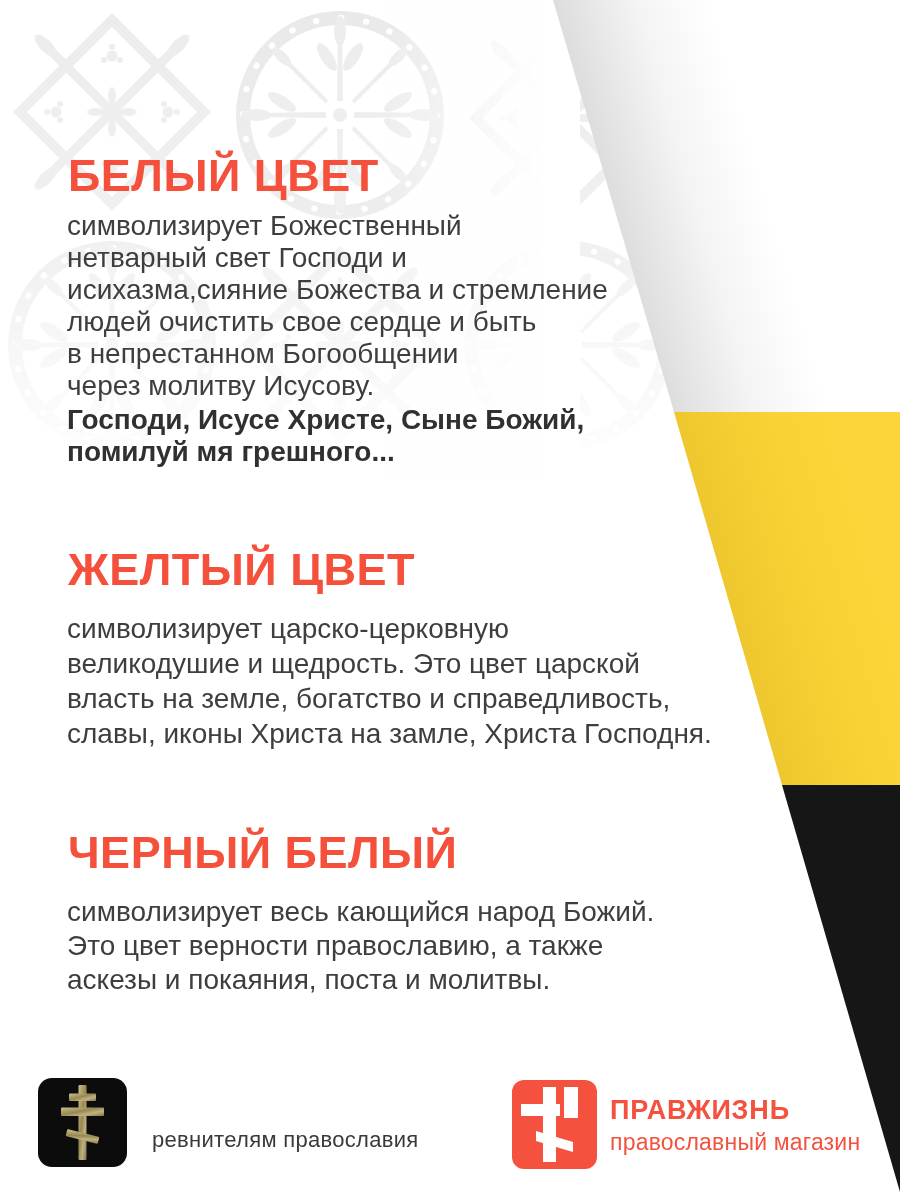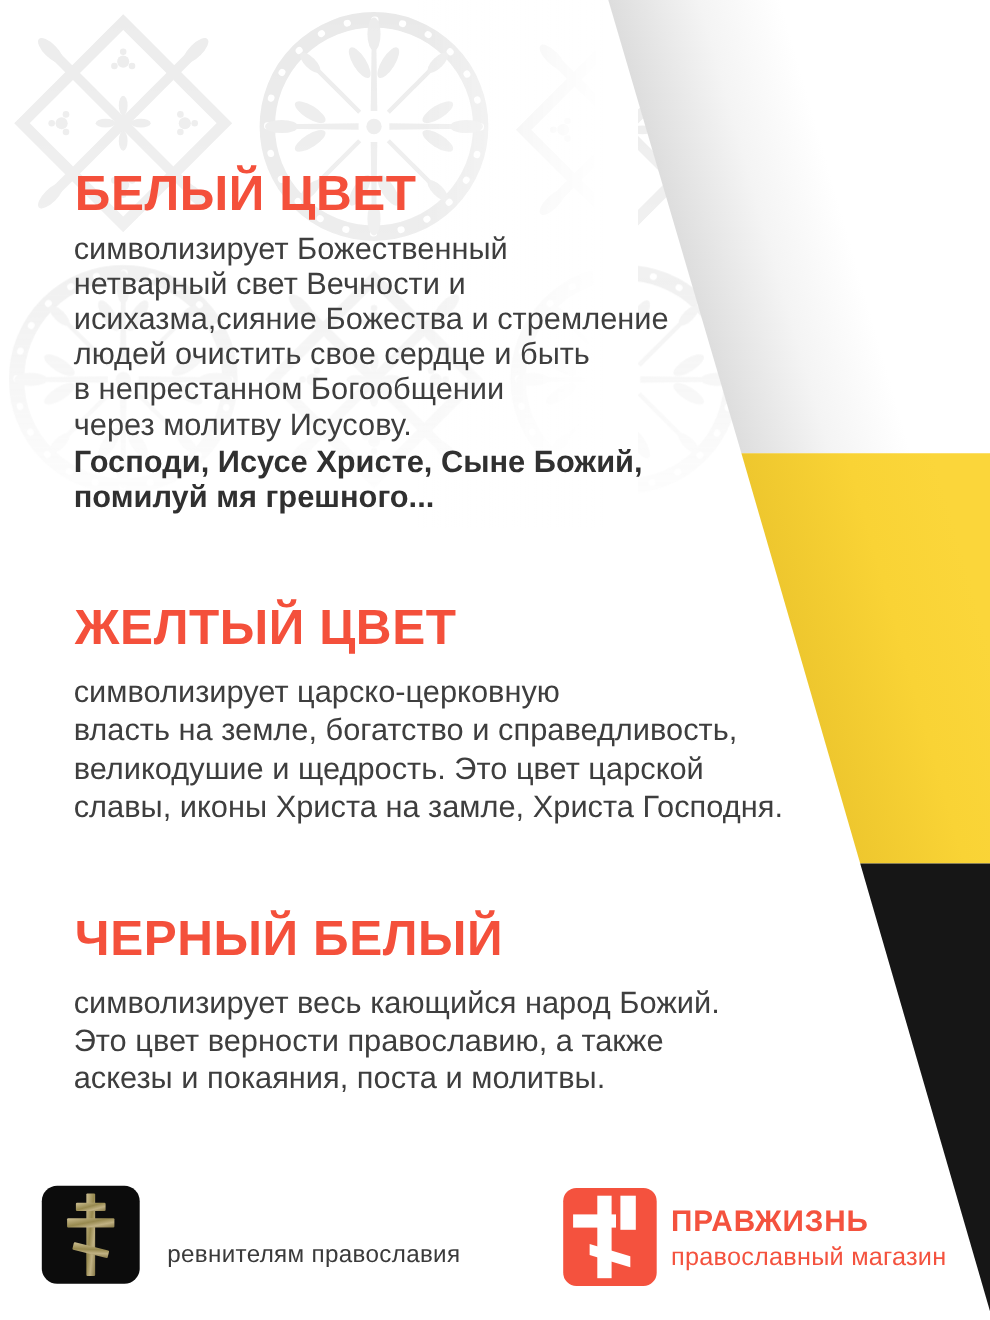--- a/index.html
+++ b/index.html
@@ -144,36 +144,36 @@
     <polygon points="553,0 900,0 900,412 674,412" fill="url(#gradBand)"></polygon>
     <polygon points="674,412 900,412 900,785 782,785" fill="url(#gradYellow)"></polygon>
     <polygon points="782,785 900,785 900,1192" fill="#161616"></polygon>
   </svg>
 
   <section class="block" style="top:149px">
     <h2>БЕЛЫЙ ЦВЕТ</h2>
   </section>
   <div class="body" style="top:210px">
     <div class="ln">символизирует Божественный</div>
-    <div class="ln">нетварный свет Вечности и</div>
+    <div class="ln">нетварный свет Господи и</div>
     <div class="ln">исихазма,сияние Божества и стремление</div>
     <div class="ln">людей очистить свое сердце и быть</div>
     <div class="ln">в непрестанном Богообщении</div>
     <div class="ln">через молитву Исусову.</div>
     <div class="ln bold gap">Господи, Исусе Христе, Сыне Божий,</div>
     <div class="ln bold">помилуй мя грешного...</div>
   </div>
 
   <section class="block" style="top:543px">
     <h2>ЖЕЛТЫЙ ЦВЕТ</h2>
   </section>
   <div class="body loose" style="top:611px">
     <div class="ln">символизирует царско-церковную</div>
+    <div class="ln">великодушие и щедрость. Это цвет царской</div>
     <div class="ln">власть на земле, богатство и справедливость,</div>
-    <div class="ln">великодушие и щедрость. Это цвет царской</div>
     <div class="ln">славы, иконы Христа на замле, Христа Господня.</div>
   </div>
 
   <section class="block" style="top:826px">
     <h2>ЧЕРНЫЙ БЕЛЫЙ</h2>
   </section>
   <div class="body loose3" style="top:895px">
     <div class="ln">символизирует весь кающийся народ Божий.</div>
     <div class="ln">Это цвет верности православию, а также</div>
     <div class="ln">аскезы и покаяния, поста и молитвы.</div>

